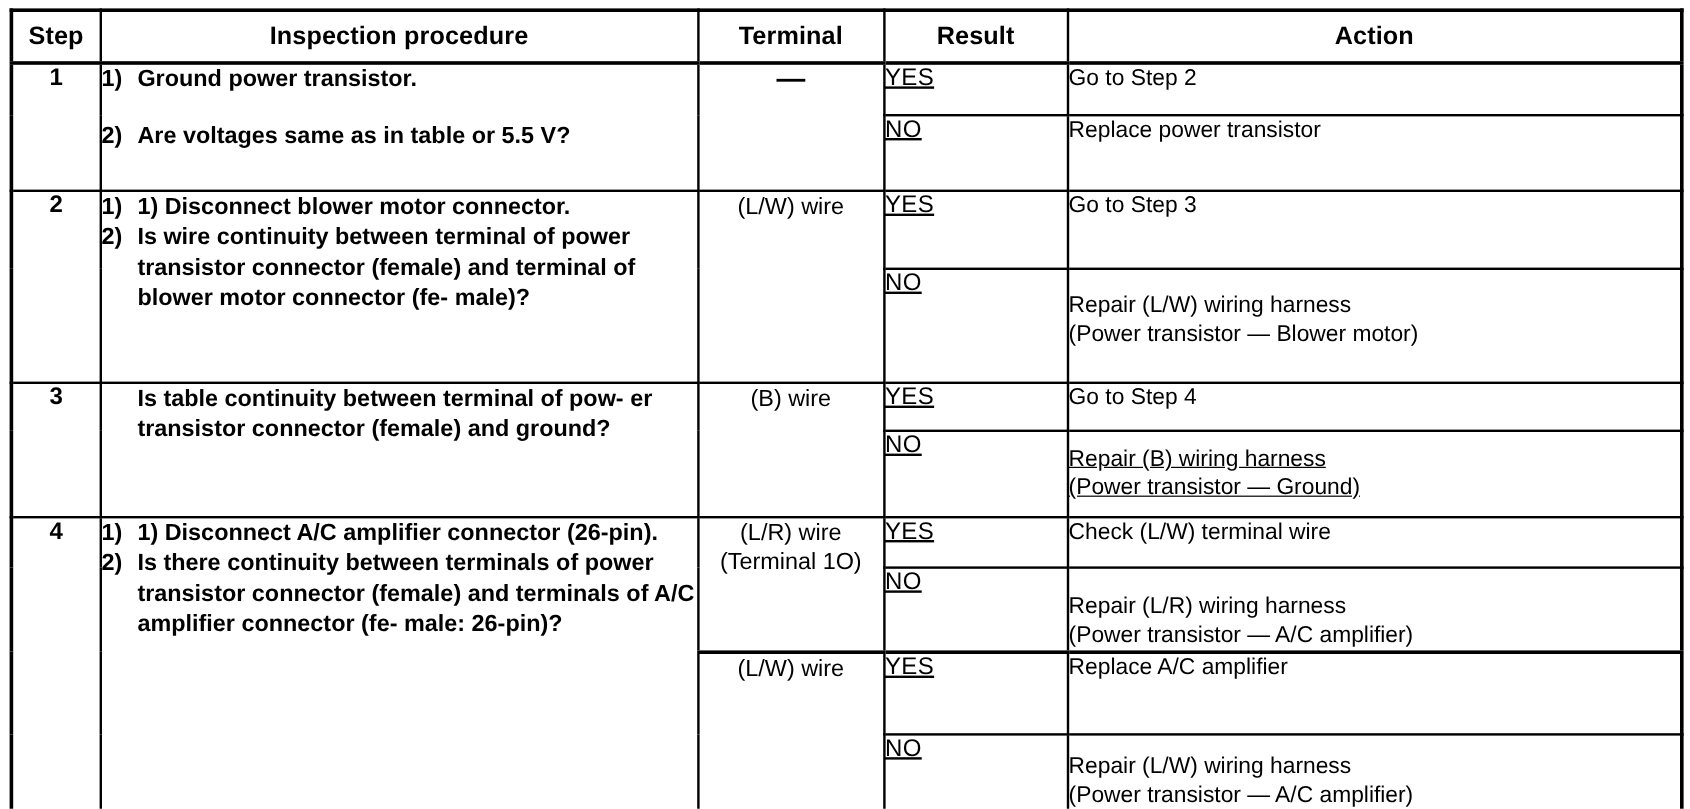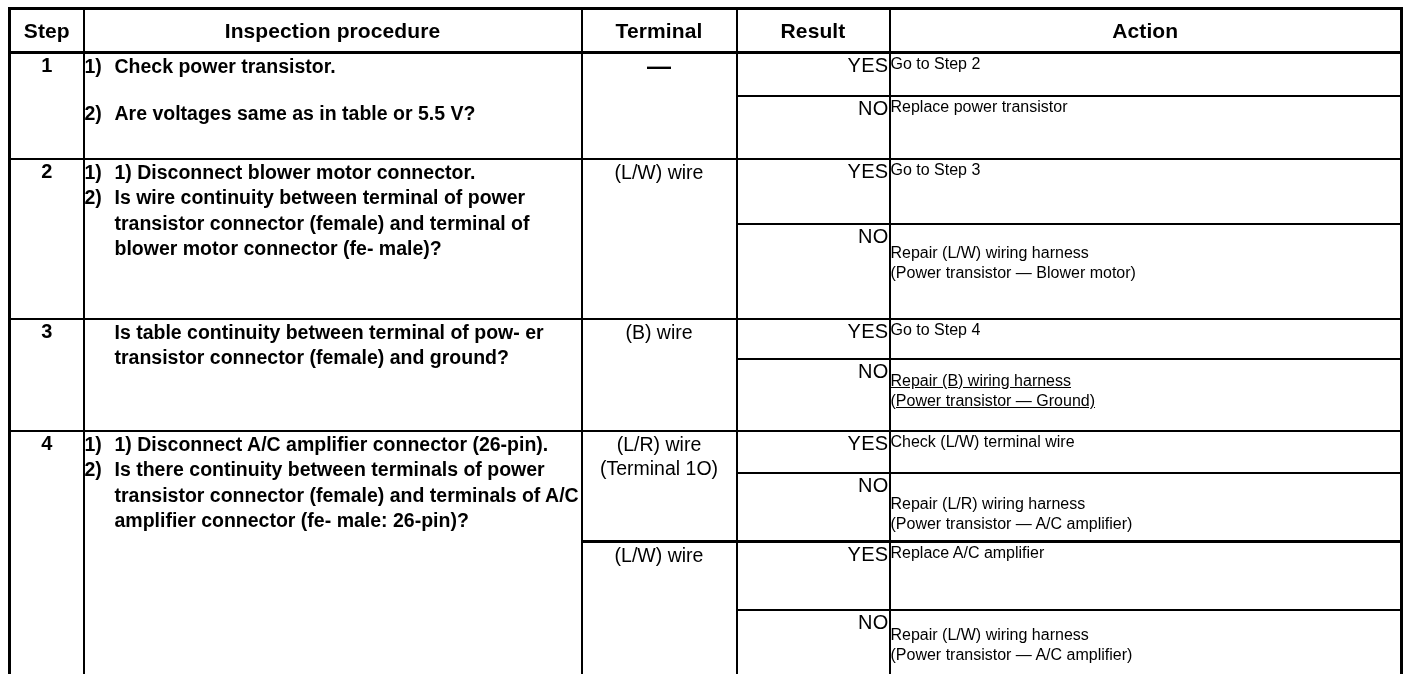--- a/index.html
+++ b/index.html
@@ -119,31 +119,32 @@
     border-top: 3px solid #000000;
   }
   .dash-mark {
     font-size: 24px;
     font-weight: bold;
     line-height: 1;
   }
 
   
   td.result-cell {
-    text-align: right;
+    text-align: left;
     vertical-align: middle;
     font-size: 20px;
     font-weight: normal;
     letter-spacing: 0.3px;
+    text-decoration: underline;
   }
 
   
   td.action-cell {
     vertical-align: top;
-    font-size: 16px;
+    font-size: 19px;
     font-weight: normal;
     line-height: 1.26;
     padding: 6px 6px 6px 9px;
   }
   td.action-cell .ln { display: block; white-space: nowrap; }
 
   
   .step-top > td { border-top: 3px solid #000000; }
 
   .nowrap { white-space: nowrap; margin-top: 16px; }
@@ -173,21 +174,21 @@
     </thead>
 
     <tbody>
 
       <tr class="step-top">
         <td class="step-cell" rowspan="2" style="height:41px;">1</td>
         <td class="proc-cell" rowspan="2">
           <ul class="proc-list">
             <li>
               <span class="marker">1)</span>
-              <span class="ln">Check power transistor.</span>
+              <span class="ln">Ground power transistor.</span>
             </li>
             <li class="gap">
               <span class="marker">2)</span>
               <span class="ln">Are voltages same as in table or 5.5 V?</span>
             </li>
           </ul>
         </td>
         <td class="term-cell" rowspan="2">
           <span class="dash-mark">—</span>
         </td>

